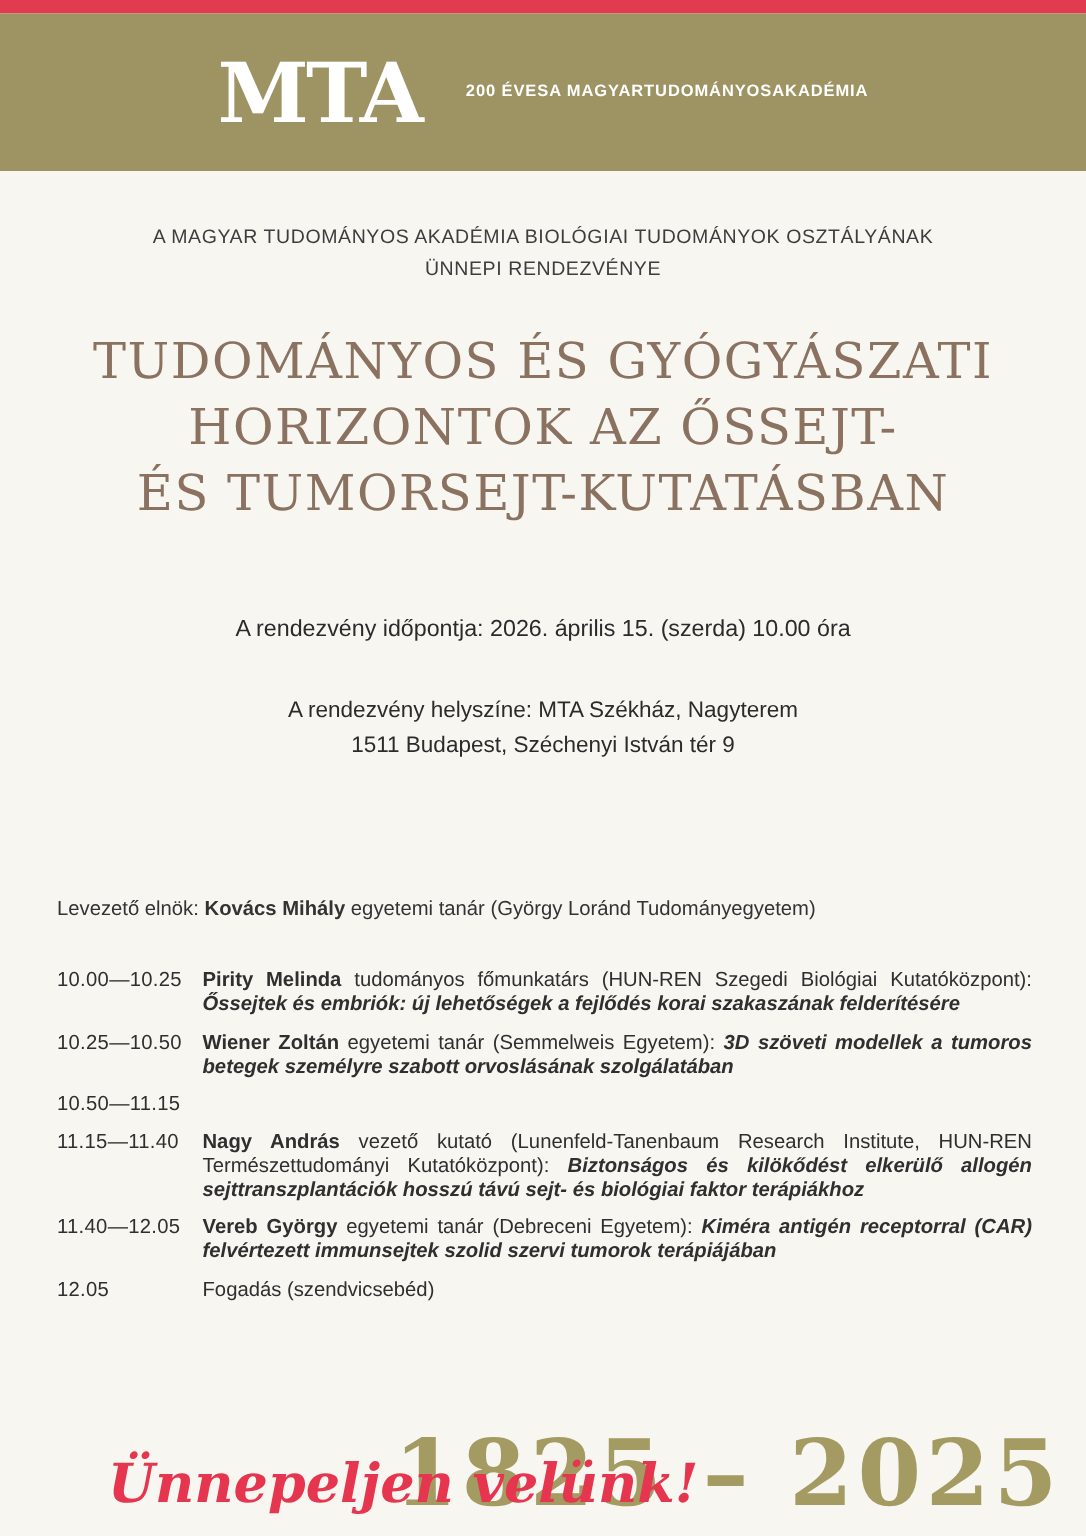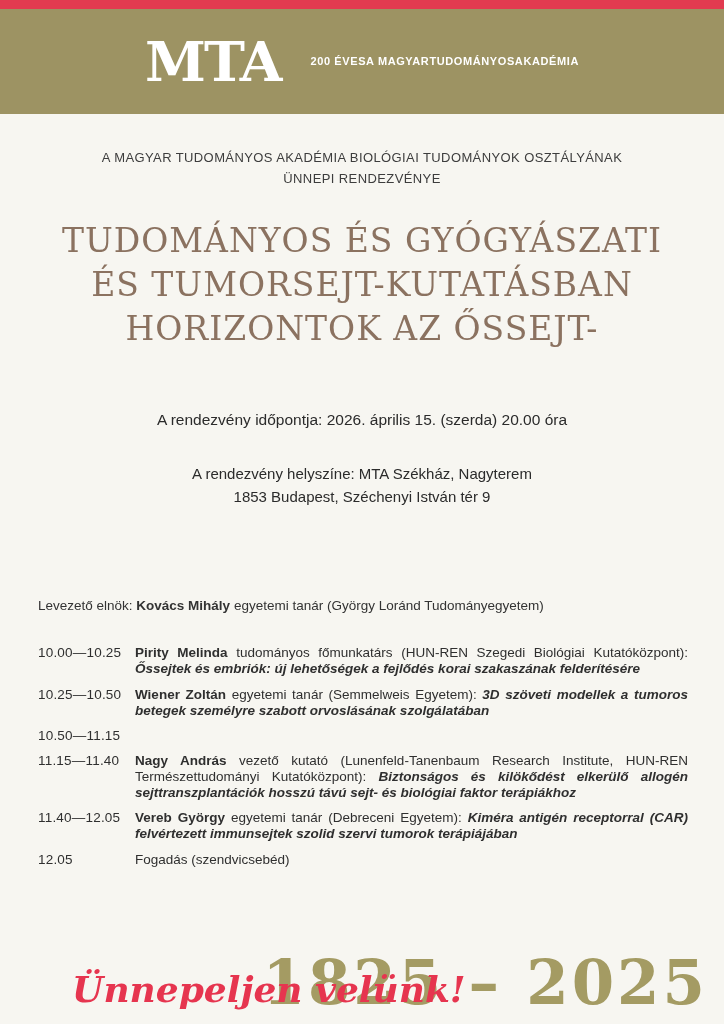--- a/index.html
+++ b/index.html
@@ -123,29 +123,29 @@
   </div>
 </header>
 
 <div class="subheader">
   <div>A MAGYAR TUDOMÁNYOS AKADÉMIA BIOLÓGIAI TUDOMÁNYOK OSZTÁLYÁNAK</div>
   <div>ÜNNEPI RENDEZVÉNYE</div>
 </div>
 
 <h1 class="title">
   <div>TUDOMÁNYOS ÉS GYÓGYÁSZATI</div>
+  <div>HORIZONTOK AZ ŐSSEJT-</div>
   <div>ÉS TUMORSEJT-KUTATÁSBAN</div>
-  <div>HORIZONTOK AZ ŐSSEJT-</div>
 </h1>
 
-<div class="datetime">A rendezvény időpontja: 2026. április 15. (szerda) 20.00 óra</div>
+<div class="datetime">A rendezvény időpontja: 2026. április 15. (szerda) 10.00 óra</div>
 
 <div class="venue">
   <div>A rendezvény helyszíne: MTA Székház, Nagyterem</div>
-  <div>1853 Budapest, Széchenyi István tér 9</div>
+  <div>1511 Budapest, Széchenyi István tér 9</div>
 </div>
 
 <div class="chair">
   <span>Levezető elnök:</span>
   <b>Kovács Mihály</b>
   <span>egyetemi tanár (György Loránd Tudományegyetem)</span>
 </div>
 
 <main class="program">
   <div class="prog-row">

